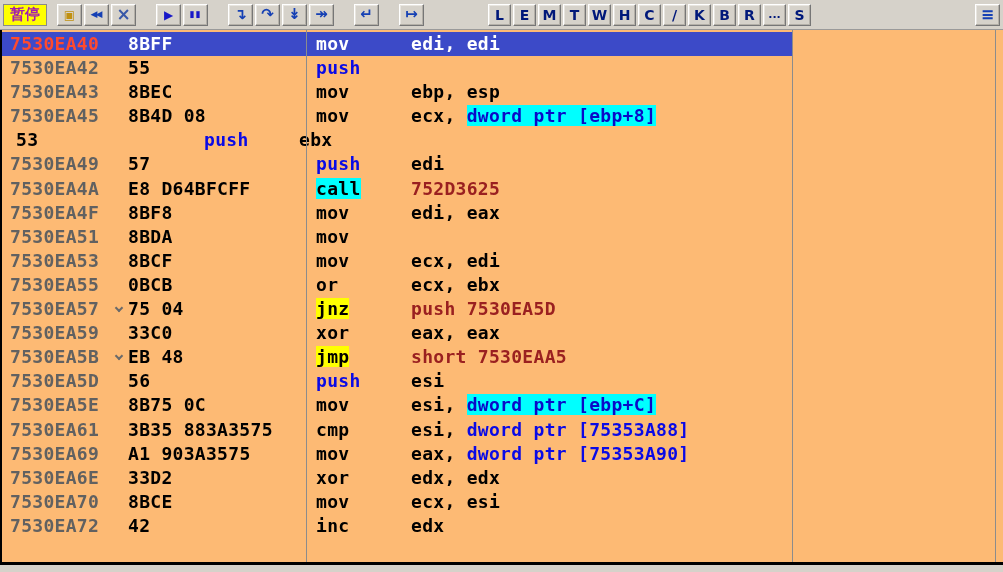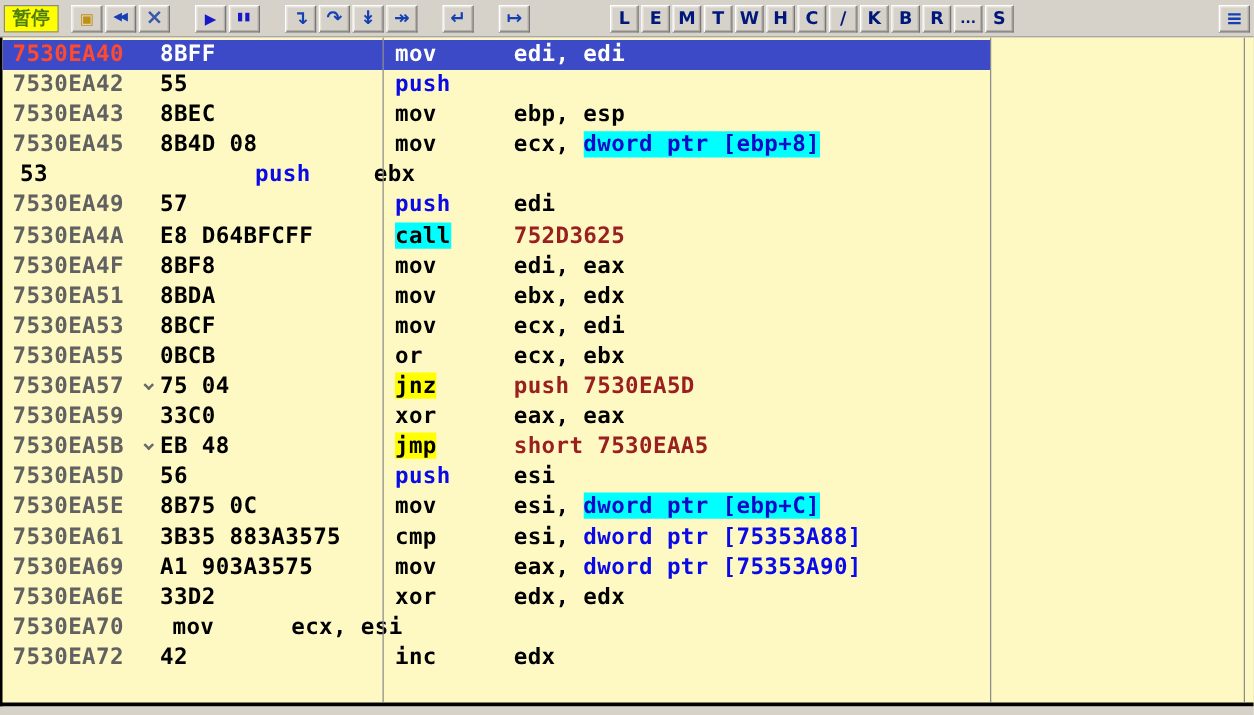--- a/index.html
+++ b/index.html
@@ -2,21 +2,21 @@
 <html><head>
 <meta charset="utf-8">
 <style>
   * { margin:0; padding:0; box-sizing:border-box; }
   html,body { width:1003px; height:572px; overflow:hidden; }
   body { background:#D6D2CA; font-family:"DejaVu Sans Mono", monospace; }
 
   
   .toolbar { height:30px; display:flex; align-items:center; background:#D6D2CA;
              border-bottom:1px solid #9a9a9a; padding:0 3px; }
-  .status-label { width:44px; height:22px; background:#FFFF00; color:#4d7c0f;
+  .status-label { width:44px; height:22px; background:#FFFF00; color:#a21caf;
                   font-family:"DejaVu Sans", sans-serif; font-weight:bold; font-size:15px;
                   display:flex; align-items:center; justify-content:center;
                   border:1px solid #8a8a8a; margin-right:10px; flex:none; }
   .tb-groups { display:flex; align-items:center; }
   .tb-group { display:flex; margin-right:20px; }
   .tb-group.letters { margin-left:44px; margin-right:0; }
   .tb-btn { width:25px; height:22px; background:#D6D2CA; border:1px solid;
             border-color:#FFFFFF #767676 #767676 #FFFFFF;
             box-shadow:inset -1px -1px 0 #b4b0a8, inset 1px 1px 0 #e8e5df;
             display:flex; align-items:center; justify-content:center; padding:0;
@@ -29,21 +29,21 @@
   .ic-play { font-size:12px; }
   .ic-pause { font-size:9px; letter-spacing:1px; }
   .ic-arrow { font-size:15px; }
   .letters .tb-btn { width:23px; }
   .letters .tb-ic { color:#00187A; font-size:14px; }
   .letters .tb-ic.ic-dots { font-size:11px; }
   .windows-btn { margin-left:auto; }
   .windows-btn .tb-ic { font-size:16px; }
 
   
-  .disasm { position:relative; height:535px; background:#fef9c3;
+  .disasm { position:relative; height:535px; background:#fdba74;
             border-left:2px solid #000; border-bottom:3px solid #000;
             padding-top:2px; overflow:hidden; }
   .vline { position:absolute; top:0; bottom:0; width:1px; background:#8c8c8c; z-index:5; }
 
   .dis-row { display:flex; height:24.1px; line-height:24.1px; font-size:18px;
              font-weight:bold; white-space:pre; letter-spacing:0.3px; }
   .row-main { display:flex; width:790px; flex:none; }
   .c-addr { width:112px; padding-left:8px; color:#616161; flex:none; }
   .c-arrow { width:14px; position:relative; flex:none; }
   .jarrow { position:absolute; left:2px; top:8px; width:6px; height:6px; display:block;
@@ -168,32 +168,32 @@
   <div class="disasm">
     <div>
         <div class="dis-row selected"><span class="row-main"><span class="c-addr">7530EA40</span><span class="c-arrow"></span><span class="c-bytes"><span class="b-p">8BFF</span></span><span class="c-mn"><span class="mn-plain">mov</span></span><span class="c-ops"><span class="op-plain">edi, edi</span></span></span><span class="c-comment"></span></div>
         <div class="dis-row"><span class="row-main"><span class="c-addr">7530EA42</span><span class="c-arrow"></span><span class="c-bytes"><span class="b-p">55</span></span><span class="c-mn"><span class="mn-push">push</span></span></span><span class="c-comment"></span></div>
         <div class="dis-row"><span class="row-main"><span class="c-addr">7530EA43</span><span class="c-arrow"></span><span class="c-bytes"><span class="b-p">8BEC</span></span><span class="c-mn"><span class="mn-plain">mov</span></span><span class="c-ops"><span class="op-plain">ebp, esp</span></span></span><span class="c-comment"></span></div>
         <div class="dis-row"><span class="row-main"><span class="c-addr">7530EA45</span><span class="c-arrow"></span><span class="c-bytes"><span class="b-p">8B4D 08</span></span><span class="c-mn"><span class="mn-plain">mov</span></span><span class="c-ops"><span class="op-plain">ecx, </span><span class="op-memhl">dword ptr [ebp+8]</span></span></span><span class="c-comment"></span></div>
         <div class="dis-row"><span class="row-main"><span class="c-arrow"></span><span class="c-bytes"><span class="b-p">53</span></span><span class="c-mn"><span class="mn-push">push</span></span><span class="c-ops"><span class="op-plain">ebx</span></span></span><span class="c-comment"></span></div>
         <div class="dis-row"><span class="row-main"><span class="c-addr">7530EA49</span><span class="c-arrow"></span><span class="c-bytes"><span class="b-p">57</span></span><span class="c-mn"><span class="mn-push">push</span></span><span class="c-ops"><span class="op-plain">edi</span></span></span><span class="c-comment"></span></div>
         <div class="dis-row"><span class="row-main"><span class="c-addr">7530EA4A</span><span class="c-arrow"></span><span class="c-bytes"><span class="b-p">E8 D64BFCFF</span></span><span class="c-mn"><span class="mn-call">call</span></span><span class="c-ops"><span class="op-target">752D3625</span></span></span><span class="c-comment"></span></div>
         <div class="dis-row"><span class="row-main"><span class="c-addr">7530EA4F</span><span class="c-arrow"></span><span class="c-bytes"><span class="b-p">8BF8</span></span><span class="c-mn"><span class="mn-plain">mov</span></span><span class="c-ops"><span class="op-plain">edi, eax</span></span></span><span class="c-comment"></span></div>
-        <div class="dis-row"><span class="row-main"><span class="c-addr">7530EA51</span><span class="c-arrow"></span><span class="c-bytes"><span class="b-p">8BDA</span></span><span class="c-mn"><span class="mn-plain">mov</span></span><span class="c-ops"><span class="op-plain">ebx, edx</span></span></span><span class="c-comment"></span></div>
+        <div class="dis-row"><span class="row-main"><span class="c-addr">7530EA51</span><span class="c-arrow"></span><span class="c-bytes"><span class="b-p">8BDA</span></span><span class="c-mn"><span class="mn-plain">mov</span></span></span><span class="c-comment"></span></div>
         <div class="dis-row"><span class="row-main"><span class="c-addr">7530EA53</span><span class="c-arrow"></span><span class="c-bytes"><span class="b-p">8BCF</span></span><span class="c-mn"><span class="mn-plain">mov</span></span><span class="c-ops"><span class="op-plain">ecx, edi</span></span></span><span class="c-comment"></span></div>
         <div class="dis-row"><span class="row-main"><span class="c-addr">7530EA55</span><span class="c-arrow"></span><span class="c-bytes"><span class="b-p">0BCB</span></span><span class="c-mn"><span class="mn-plain">or</span></span><span class="c-ops"><span class="op-plain">ecx, ebx</span></span></span><span class="c-comment"></span></div>
         <div class="dis-row"><span class="row-main"><span class="c-addr">7530EA57</span><span class="c-arrow"><i class="jarrow"></i></span><span class="c-bytes"><span class="b-p">75 04</span></span><span class="c-mn"><span class="mn-jump">jnz</span></span><span class="c-ops"><span class="op-target">push 7530EA5D</span></span></span><span class="c-comment"></span></div>
         <div class="dis-row"><span class="row-main"><span class="c-addr">7530EA59</span><span class="c-arrow"></span><span class="c-bytes"><span class="b-p">33C0</span></span><span class="c-mn"><span class="mn-plain">xor</span></span><span class="c-ops"><span class="op-plain">eax, eax</span></span></span><span class="c-comment"></span></div>
         <div class="dis-row"><span class="row-main"><span class="c-addr">7530EA5B</span><span class="c-arrow"><i class="jarrow"></i></span><span class="c-bytes"><span class="b-p">EB 48</span></span><span class="c-mn"><span class="mn-jump">jmp</span></span><span class="c-ops"><span class="op-target">short 7530EAA5</span></span></span><span class="c-comment"></span></div>
         <div class="dis-row"><span class="row-main"><span class="c-addr">7530EA5D</span><span class="c-arrow"></span><span class="c-bytes"><span class="b-p">56</span></span><span class="c-mn"><span class="mn-push">push</span></span><span class="c-ops"><span class="op-plain">esi</span></span></span><span class="c-comment"></span></div>
         <div class="dis-row"><span class="row-main"><span class="c-addr">7530EA5E</span><span class="c-arrow"></span><span class="c-bytes"><span class="b-p">8B75 0C</span></span><span class="c-mn"><span class="mn-plain">mov</span></span><span class="c-ops"><span class="op-plain">esi, </span><span class="op-memhl">dword ptr [ebp+C]</span></span></span><span class="c-comment"></span></div>
         <div class="dis-row"><span class="row-main"><span class="c-addr">7530EA61</span><span class="c-arrow"></span><span class="c-bytes"><span class="b-p">3B35 </span><span class="b-u">883A3575</span></span><span class="c-mn"><span class="mn-plain">cmp</span></span><span class="c-ops"><span class="op-plain">esi, </span><span class="op-mem">dword ptr [75353A88]</span></span></span><span class="c-comment"></span></div>
         <div class="dis-row"><span class="row-main"><span class="c-addr">7530EA69</span><span class="c-arrow"></span><span class="c-bytes"><span class="b-p">A1 </span><span class="b-u">903A3575</span></span><span class="c-mn"><span class="mn-plain">mov</span></span><span class="c-ops"><span class="op-plain">eax, </span><span class="op-mem">dword ptr [75353A90]</span></span></span><span class="c-comment"></span></div>
         <div class="dis-row"><span class="row-main"><span class="c-addr">7530EA6E</span><span class="c-arrow"></span><span class="c-bytes"><span class="b-p">33D2</span></span><span class="c-mn"><span class="mn-plain">xor</span></span><span class="c-ops"><span class="op-plain">edx, edx</span></span></span><span class="c-comment"></span></div>
-        <div class="dis-row"><span class="row-main"><span class="c-addr">7530EA70</span><span class="c-arrow"></span><span class="c-mn"><span class="mn-plain">mov</span></span><span class="c-ops"><span class="op-plain">ecx, esi</span></span></span><span class="c-comment"></span></div>
+        <div class="dis-row"><span class="row-main"><span class="c-addr">7530EA70</span><span class="c-arrow"></span><span class="c-bytes"><span class="b-p">8BCE</span></span><span class="c-mn"><span class="mn-plain">mov</span></span><span class="c-ops"><span class="op-plain">ecx, esi</span></span></span><span class="c-comment"></span></div>
         <div class="dis-row"><span class="row-main"><span class="c-addr">7530EA72</span><span class="c-arrow"></span><span class="c-bytes"><span class="b-p">42</span></span><span class="c-mn"><span class="mn-plain">inc</span></span><span class="c-ops"><span class="op-plain">edx</span></span></span><span class="c-comment"></span></div>
       </div>
     <div class="vline" style="left:304px"></div>
     <div class="vline" style="left:790px"></div>
     <div class="vline" style="left:993px"></div>
   </div>
 
 </div>
 
 </body></html>

